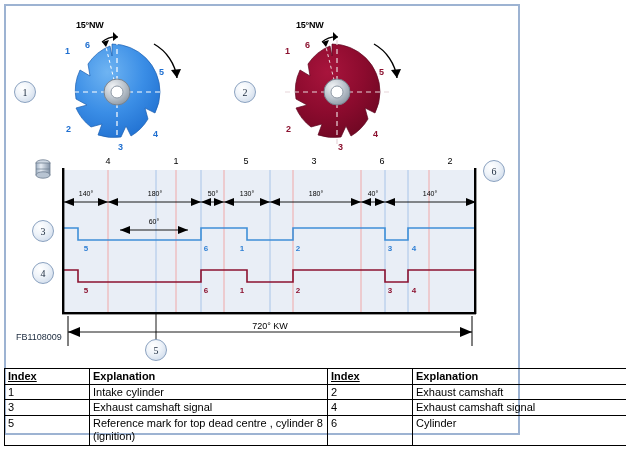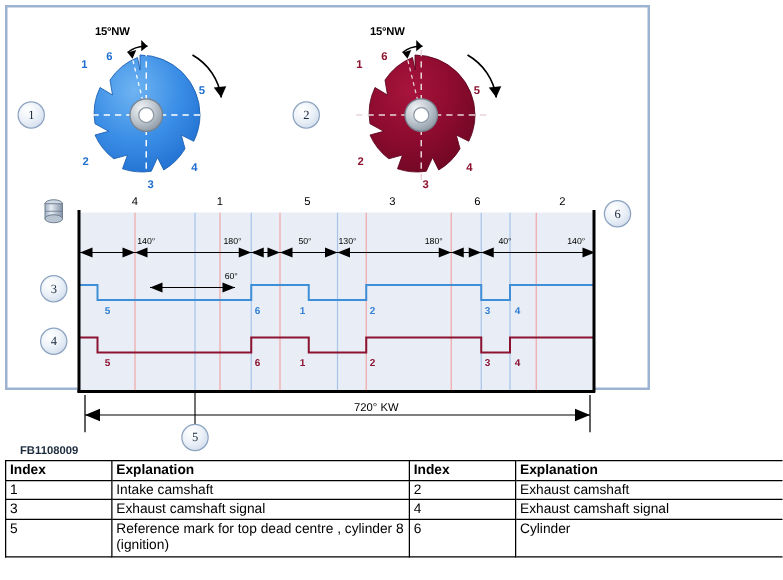--- a/index.html
+++ b/index.html
@@ -1,19 +1,19 @@
 <!DOCTYPE html>
 <html><head>
 <meta charset="utf-8">
 <style>
   html,body{margin:0;padding:0;background:#ffffff;}
   body{width:626px;height:464px;font-family:"Liberation Sans",sans-serif;position:relative;overflow:hidden;}
 
   
-  #panel{position:absolute;left:4px;top:4px;width:516px;height:308px;
+  #panel{position:absolute;left:4px;top:4px;width:516px;height:431px;
          background:#ffffff;border:2px solid #9db3d2;box-sizing:border-box;}
 
   .wheel-wrap{position:absolute;top:14px;width:220px;height:140px;}
   #wheel1{left:8px;}
   #wheel2{left:228px;}
 
   .angle-lbl{position:absolute;font-size:9px;font-weight:bold;color:#000;
              letter-spacing:-.2px;white-space:nowrap;}
 
   .callout{position:absolute;width:22px;height:22px;border-radius:50%;
@@ -28,36 +28,36 @@
 
   
   #chart{position:absolute;left:18px;top:150px;width:478px;height:190px;}
   #plot{position:absolute;left:40px;top:14px;width:412px;height:142px;
         background:#e9eef6;}
 
   .cylnum{position:absolute;top:0px;font-size:9px;color:#000;
           transform:translateX(-50%);}
 
   .deg{position:absolute;font-size:7px;color:#000;transform:translateX(-50%);
-       white-space:nowrap;margin-left:31px;}
+       white-space:nowrap;}
 
   .seglbl{position:absolute;font-size:8px;font-weight:bold;transform:translateX(-50%);}
   .s-blue{color:#2f7fd4;}
   .s-red{color:#8c1230;}
 
-  .footer{position:absolute;left:10px;top:349px;font-size:9px;color:#1b2a3d;font-weight:bold;}
+  .footer{position:absolute;left:10px;top:326px;font-size:9px;color:#1b2a3d;}
 
   
   #tbl{position:absolute;left:4px;top:368px;width:618px;border-collapse:collapse;
        table-layout:fixed;}
   #tbl td,#tbl th{border:1px solid #000;font-size:11px;color:#000;
        padding:1px 3px;vertical-align:top;text-align:left;font-weight:normal;
        line-height:1.15;}
   #tbl th{font-weight:bold;}
-  .c-idx{width:78px;}
+  .c-idx{width:78px;text-decoration:underline;}
   .c-exp{width:231px;}
 </style>
 </head>
 <body>
 
 <div id="panel">
 
   <div class="wheel-wrap" id="wheel1">
     <div class="angle-lbl" style="left:62px;top:0px;">15°NW</div>
     <svg width="220" height="140" viewBox="0 0 220 140">
@@ -269,21 +269,21 @@
     <tr>
       <th class="c-idx">Index</th>
       <th class="c-exp">Explanation</th>
       <th class="c-idx">Index</th>
       <th class="c-exp">Explanation</th>
     </tr>
   </thead>
   <tbody>
     <tr>
       <td>1</td>
-      <td>Intake camshaft</td>
+      <td>Intake cylinder</td>
       <td>2</td>
       <td>Exhaust camshaft</td>
     </tr>
     <tr>
       <td>3</td>
       <td>Exhaust camshaft signal</td>
       <td>4</td>
       <td>Exhaust camshaft signal</td>
     </tr>
     <tr style="height:30px;">

